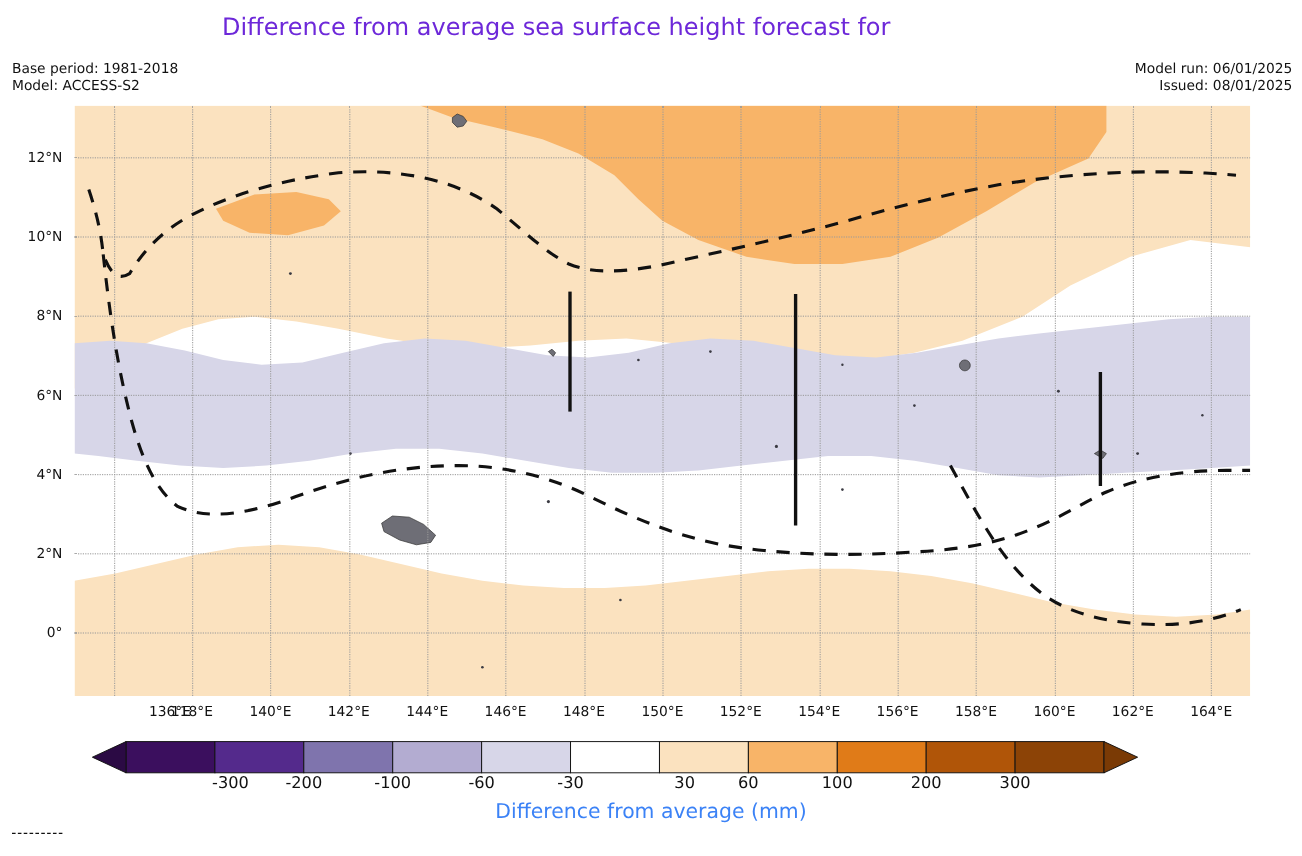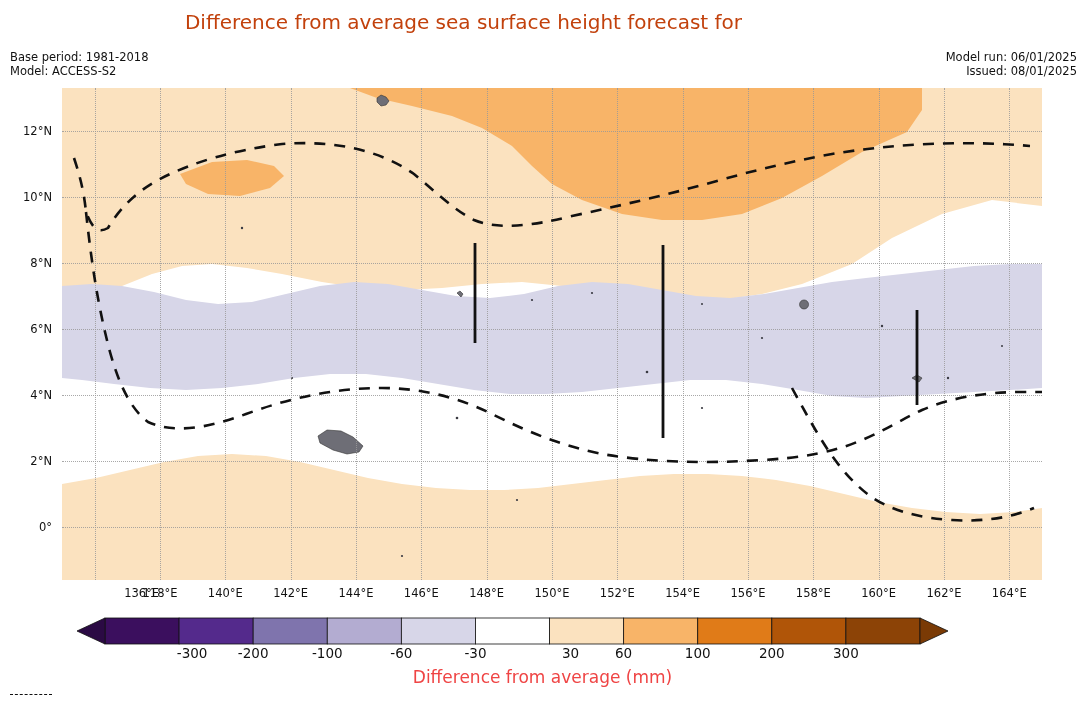--- a/index.html
+++ b/index.html
@@ -1,20 +1,20 @@
 <!DOCTYPE html>
 <html><head>
 <meta charset="utf-8">
 <style>
   html,body{margin:0;padding:0;background:#ffffff;}
   body{width:1085px;height:713px;position:relative;overflow:hidden;
        font-family:"DejaVu Sans","Liberation Sans",sans-serif;color:#000;}
 
   #title{position:absolute;left:0;top:10px;width:927px;text-align:center;
-         font-size:20px;line-height:25px;color:#c2410c;}
+         font-size:20px;line-height:25px;color:#6d28d9;}
   #title .l2{display:block;}
 
   .meta{position:absolute;font-size:11.5px;line-height:14px;color:#111;}
   #meta-left{left:10px;top:50px;text-align:left;}
   #meta-right{right:8px;top:50px;text-align:right;}
 
   
   #plot{position:absolute;left:62px;top:88px;width:980px;height:492px;
         background:#ffffff;overflow:hidden;}
   #field{position:absolute;inset:0;}
@@ -34,21 +34,21 @@
          transform:translateX(-50%);white-space:nowrap;}
   .ytick{position:absolute;font-size:11.5px;color:#111;
          transform:translateY(-50%);text-align:right;white-space:nowrap;}
 
   
   #cbar{position:absolute;left:105px;top:618px;width:815px;height:26px;}
   #cbar svg{display:block;width:100%;height:100%;overflow:visible;}
   .cbtick{position:absolute;top:645px;font-size:13.5px;color:#111;
           transform:translateX(-50%);white-space:nowrap;}
   #cblabel{position:absolute;left:0;top:667px;width:1085px;text-align:center;
-           font-size:17px;color:#ef4444;}
+           font-size:17px;color:#3b82f6;}
 
   #footnote{position:absolute;left:10px;top:694px;font-size:11.5px;color:#111;
             display:flex;align-items:center;gap:6px;white-space:nowrap;}
   #footnote .dashline{display:inline-block;width:42px;height:0;
             border-top:1.6px dashed #111;}
 </style>
 </head>
 <body>
 
 <div id="title">

